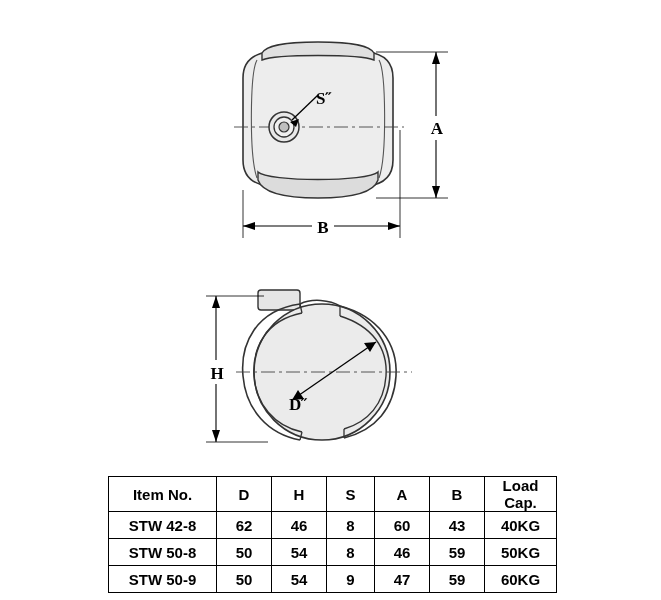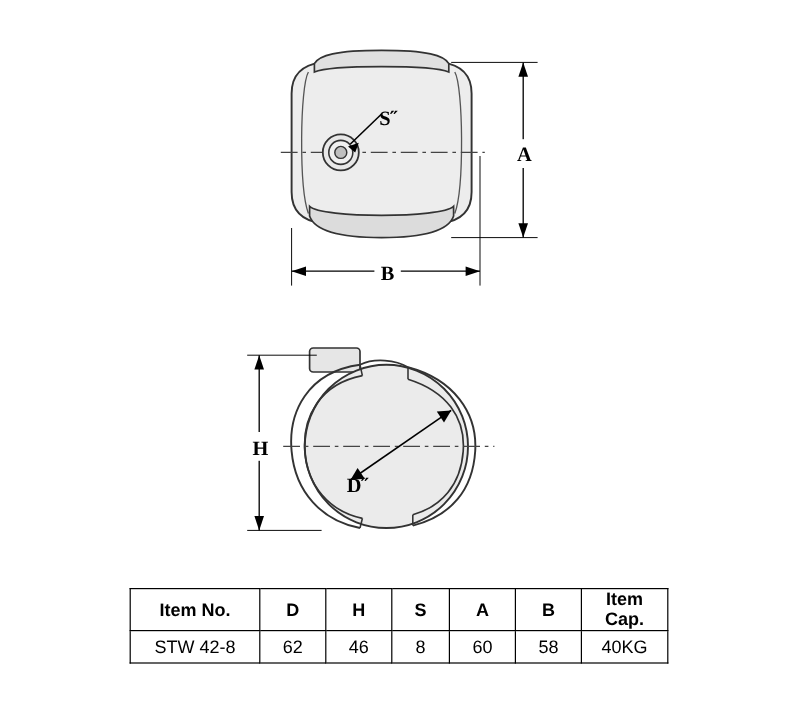--- a/index.html
+++ b/index.html
@@ -33,36 +33,35 @@
   .spec-table-wrap {
     position: absolute;
     left: 108px;
     top: 476px;
     width: 448px;
   }
   table.spec {
     border-collapse: collapse;
     width: 448px;
     table-layout: fixed;
-    margin-top: 14px;
   }
   table.spec th, table.spec td {
     border: 1px solid #000000;
     text-align: center;
     font-size: 15px;
     height: 26px;
     padding: 0 2px;
     background: #ffffff;
     color: #000000;
   }
   table.spec th {
     font-weight: bold;
   }
   table.spec td {
-    font-weight: normal;
+    font-weight: bold;
   }
   col.c0 { width: 108px; }
   col.c1 { width: 55px; }
   col.c2 { width: 55px; }
   col.c3 { width: 48px; }
   col.c4 { width: 55px; }
   col.c5 { width: 55px; }
   col.c6 { width: 72px; }
   .dim-label {
     font-family: "Liberation Serif", serif;
@@ -193,30 +192,48 @@
           <col class="c6">
       </colgroup>
       <thead>
         <tr>
           <th>Item No.</th>
           <th>D</th>
           <th>H</th>
           <th>S</th>
           <th>A</th>
           <th>B</th>
-          <th>Item Cap.</th>
+          <th>Load Cap.</th>
         </tr>
       </thead>
       <tbody>
         <tr>
           <td>STW 42-8</td>
           <td>62</td>
           <td>46</td>
           <td>8</td>
           <td>60</td>
-          <td>58</td>
+          <td>43</td>
           <td>40KG</td>
+        </tr>
+        <tr>
+          <td>STW 50-8</td>
+          <td>50</td>
+          <td>54</td>
+          <td>8</td>
+          <td>46</td>
+          <td>59</td>
+          <td>50KG</td>
+        </tr>
+        <tr>
+          <td>STW 50-9</td>
+          <td>50</td>
+          <td>54</td>
+          <td>9</td>
+          <td>47</td>
+          <td>59</td>
+          <td>60KG</td>
         </tr>
       </tbody>
     </table>
   </div>
 
 </div>
 
 </body></html>

